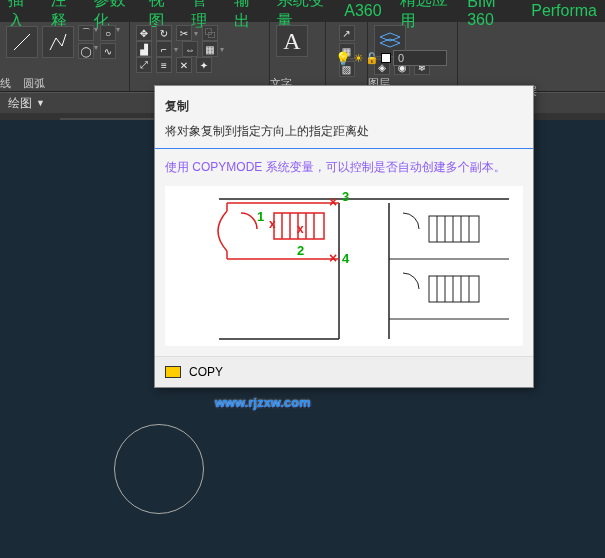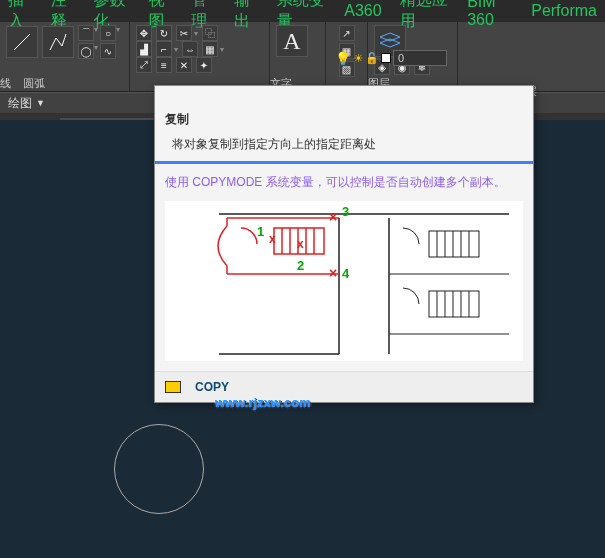--- a/index.html
+++ b/index.html
@@ -13,26 +13,26 @@
 .small-icon{width:16px;height:16px;background:#3a3a3a;display:flex;align-items:center;justify-content:center;font-size:10px;color:#eee;border:1px solid #555}
 .panel-label{position:absolute;bottom:0;left:0;right:0;text-align:left;font-size:11px;color:#ccc}
 .dd{font-size:8px;color:#888;margin-left:-2px}
 .subbar{height:22px;background:#414141;display:flex;align-items:center;font-size:12px;color:#ddd;padding:0 8px;gap:4px;border-top:1px solid #555;border-bottom:1px solid #333}
 .tabbar{height:24px;background:#333;display:flex;align-items:flex-end;padding-left:60px}
 .tab{background:#4a4a4a;color:#ddd;font-size:12px;padding:3px 30px 3px 14px;border-radius:0 0 4px 4px;position:relative}
 .tab::after{content:"×";position:absolute;right:8px;top:2px;color:#888;font-size:11px}
 .sideleft{position:absolute;left:0;top:138px;font-size:11px;color:#ccc;writing-mode:horizontal-tb;padding:4px}
 .canvas{position:absolute;top:120px;left:0;right:0;bottom:0;background:#1a2a36}
 .tooltip{position:absolute;left:154px;top:85px;width:380px;background:#f4f4f4;border:1px solid #888;box-shadow:2px 2px 8px rgba(0,0,0,.4);font-size:12px;color:#333}
-.tooltip-title{font-weight:bold;padding:25px 10px 4px}
-.tooltip-sub{padding:4px 17px 8px;border-bottom:3px solid #3b82f6}
+.tooltip-title{font-weight:bold;padding:12px 10px 4px}
+.tooltip-sub{padding:4px 10px 8px;border-bottom:1px solid #3b82f6}
 .tooltip-body{padding:10px;color:#8b5cf6}
 .tooltip-img{height:160px;display:flex;align-items:center;justify-content:center;padding:10px;background:#fff;margin:0 10px 10px;position:relative}
 .tooltip-footer{border-top:1px solid #ddd;padding:8px 10px;background:#eee}
-.cmd{font-weight:bold;color:#0c4a6e;display:flex;align-items:center;gap:14px}
+.cmd{font-weight:normal;color:#000000;display:flex;align-items:center;gap:8px}
 .f1{color:#555;font-size:11px;margin-top:4px}
 .watermark{position:absolute;left:215px;top:395px;color:#2090ff;font-weight:bold;font-size:13px;text-shadow:0 0 2px #fff,1px 1px 0 #003}
 .circle{position:absolute;left:114px;top:424px;width:90px;height:90px;border:1px solid #aaa;border-radius:50%}
 .layer-strip{position:absolute;right:10px;top:28px;display:flex;gap:2px;align-items:center}
 .layer-input{width:54px;height:16px;background:#333;border:1px solid #666;color:#ccc;font-size:11px;padding:0 4px}
 svg{overflow:visible}
 .rightlabel{position:absolute;right:68px;top:84px;font-size:11px;color:#ccc}
 </style>
 </head>
 <body>

